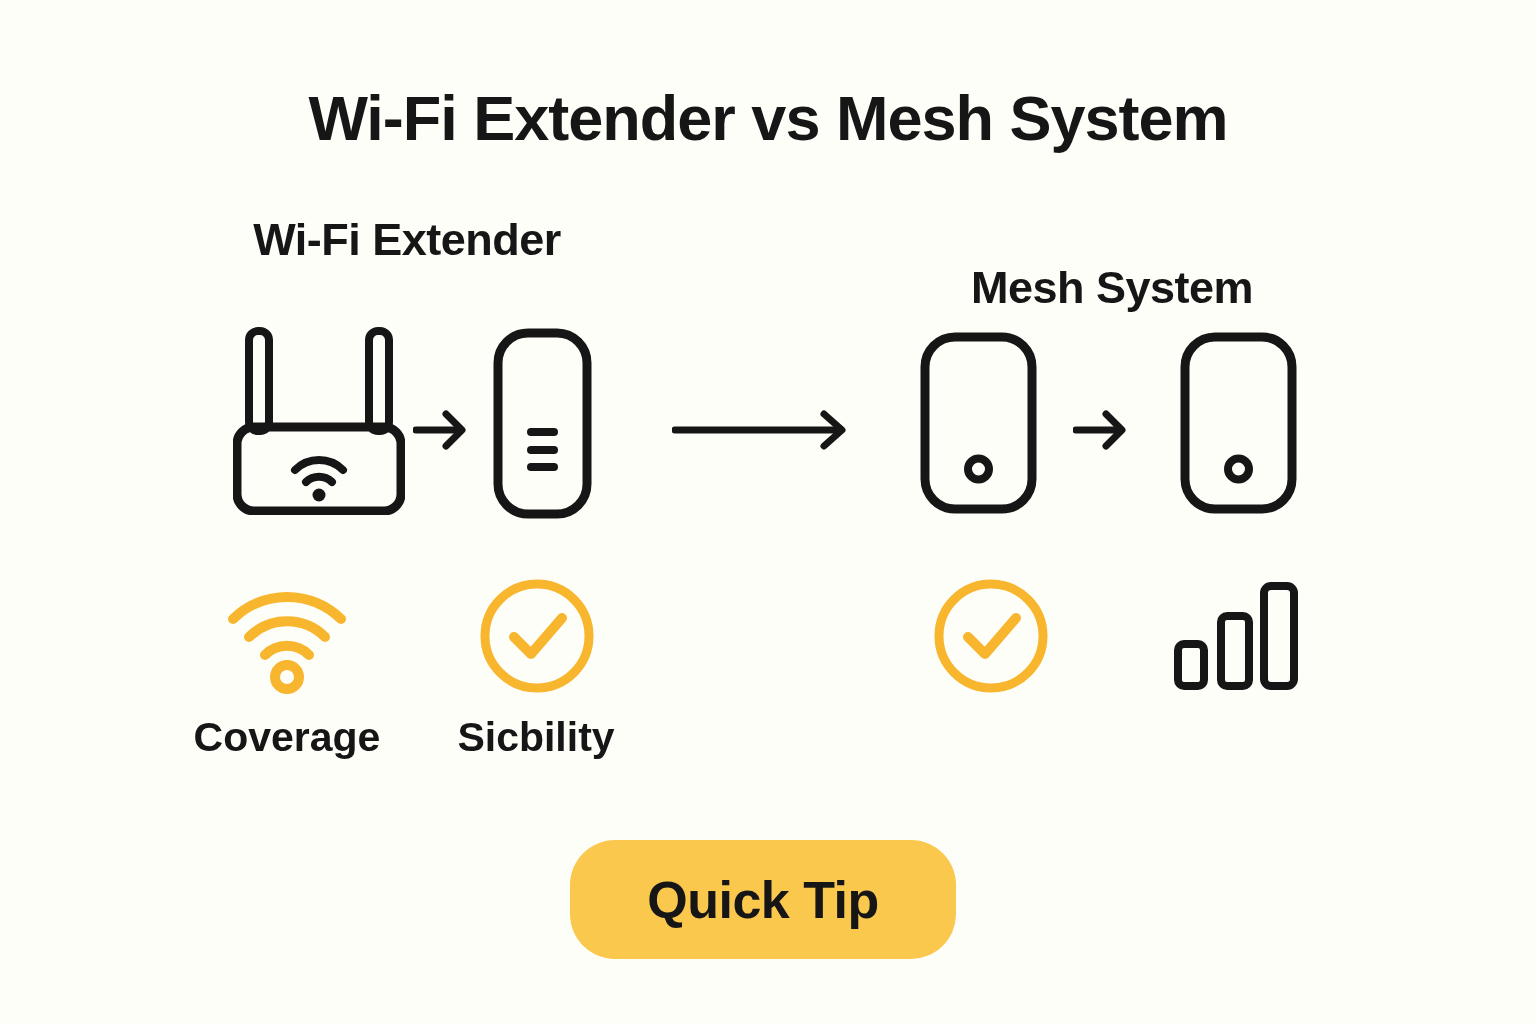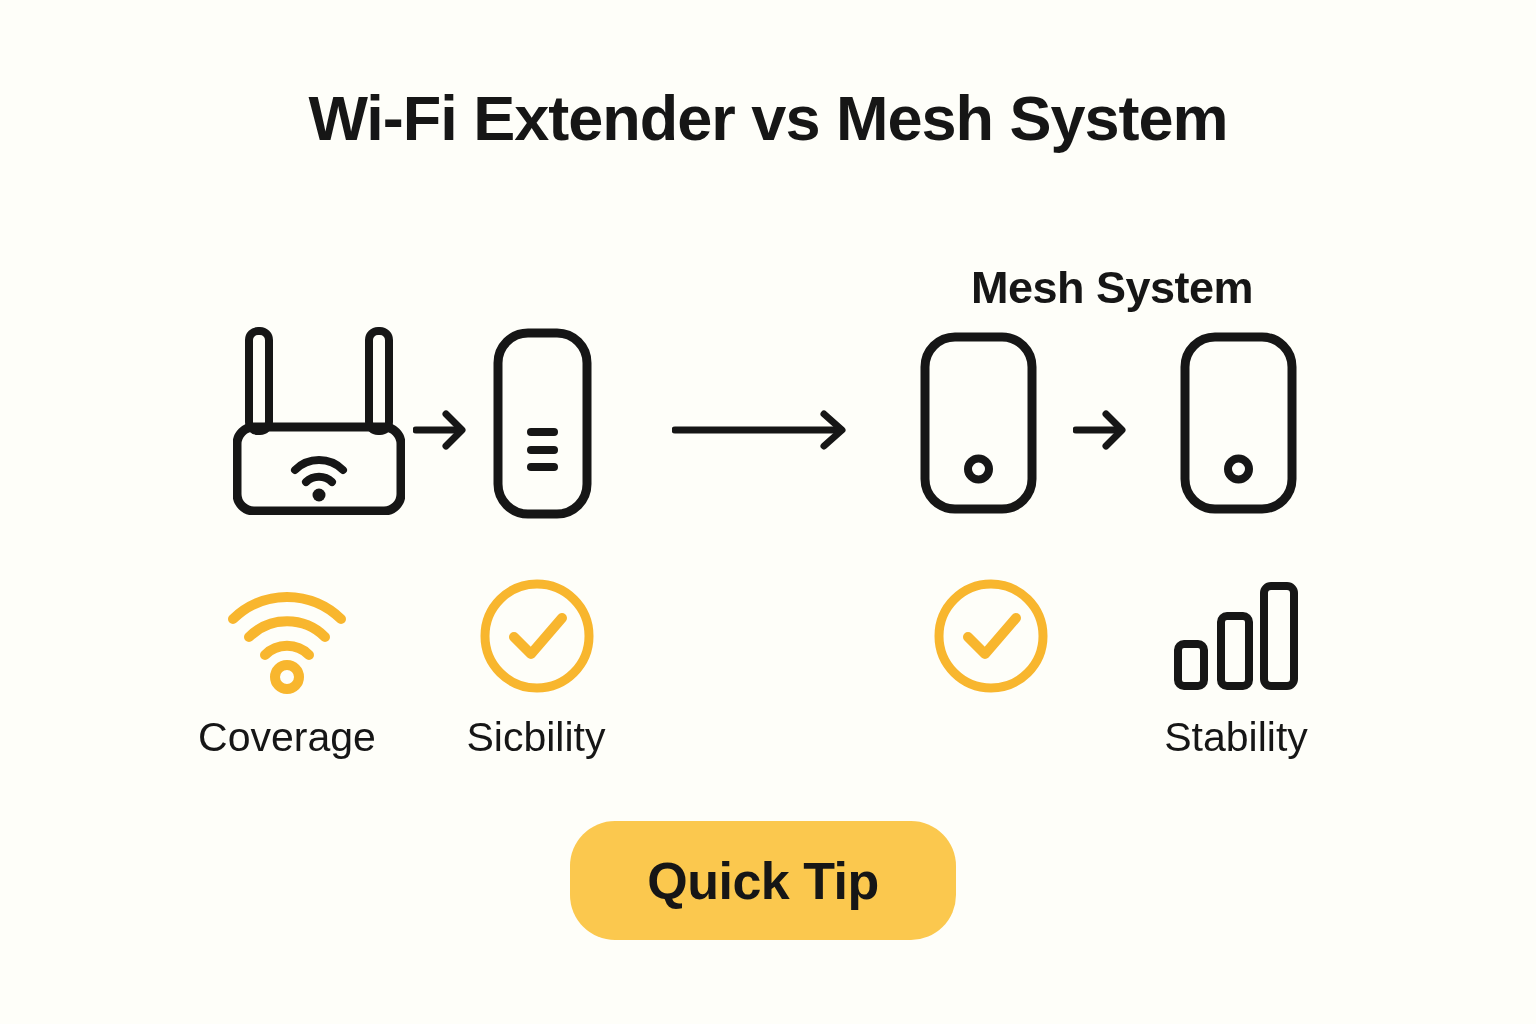--- a/index.html
+++ b/index.html
@@ -32,45 +32,46 @@
     top: 214px; width: 500px;
     text-align: center;
     font-size: 45px; font-weight: 700; letter-spacing: -0.5px;
     color: var(--ink);
   }
   .subhead.left  { left: 157px; }
   .subhead.right { left: 862px; margin-top: 48px; }
   .feature-label {
     top: 714px; width: 310px;
     text-align: center;
-    font-size: 41px; font-weight: 400;
+    font-size: 41px; font-weight: 700;
     color: var(--ink);
   }
   .quick-tip {
-    left: 570px; top: 821px;
+    left: 570px; top: 840px;
     width: 386px; height: 119px;
     background: var(--button-yellow);
     border: none; border-radius: 45px;
     display: flex; align-items: center; justify-content: center;
     font-family: "Liberation Sans", "DejaVu Sans", sans-serif;
     font-size: 52px; font-weight: 700; letter-spacing: -0.5px;
     color: var(--button-text);
     cursor: pointer;
   }
   svg .ink-stroke    { stroke: var(--ink); fill: none; }
   svg .ink-fill      { fill: var(--ink); }
   svg .yellow-stroke { stroke: var(--icon-yellow); fill: none; }
 </style>
 </head>
 <body>
 
 <div class="canvas">
 
   <div class="abs title">Wi-Fi Extender vs Mesh System</div>
 
+  <div class="abs subhead left">Wi-Fi Extender</div>
   <div class="abs subhead right">Mesh System</div>
 
   <svg class="abs" style="left:233px; top:323px;" width="172" height="192" viewBox="0 0 172 192">
     <rect class="ink-stroke" x="16" y="8" width="20" height="100" rx="9" stroke-width="8"></rect>
     <rect class="ink-stroke" x="136" y="8" width="20" height="100" rx="9" stroke-width="8"></rect>
     <rect class="ink-stroke" x="4" y="104" width="164" height="84" rx="17" stroke-width="9"></rect>
     <path class="ink-stroke" d="M73 159 a19 19 0 0 1 26 0" stroke-width="8" stroke-linecap="round"></path>
     <path class="ink-stroke" d="M62 147 a34 34 0 0 1 48 0" stroke-width="8" stroke-linecap="round"></path>
     <circle class="ink-fill" cx="86" cy="172" r="6.5"></circle>
   </svg>
@@ -125,17 +126,16 @@
   </svg>
 
   <svg class="abs" style="left:1172px; top:580px;" width="126" height="112" viewBox="0 0 126 112">
     <rect class="ink-stroke" x="6" y="64" width="26" height="42" rx="6" stroke-width="8"></rect>
     <rect class="ink-stroke" x="49" y="36" width="28" height="70" rx="6" stroke-width="8"></rect>
     <rect class="ink-stroke" x="92" y="6" width="30" height="100" rx="7" stroke-width="8"></rect>
   </svg>
 
   <div class="abs feature-label" style="left:132px;">Coverage</div>
   <div class="abs feature-label" style="left:381px;">Sicbility</div>
-  <div class="abs feature-label" style="left:1081px;">Stability</div>
 
   <button class="abs quick-tip">Quick Tip</button>
 
 </div>
 
 </body></html>

